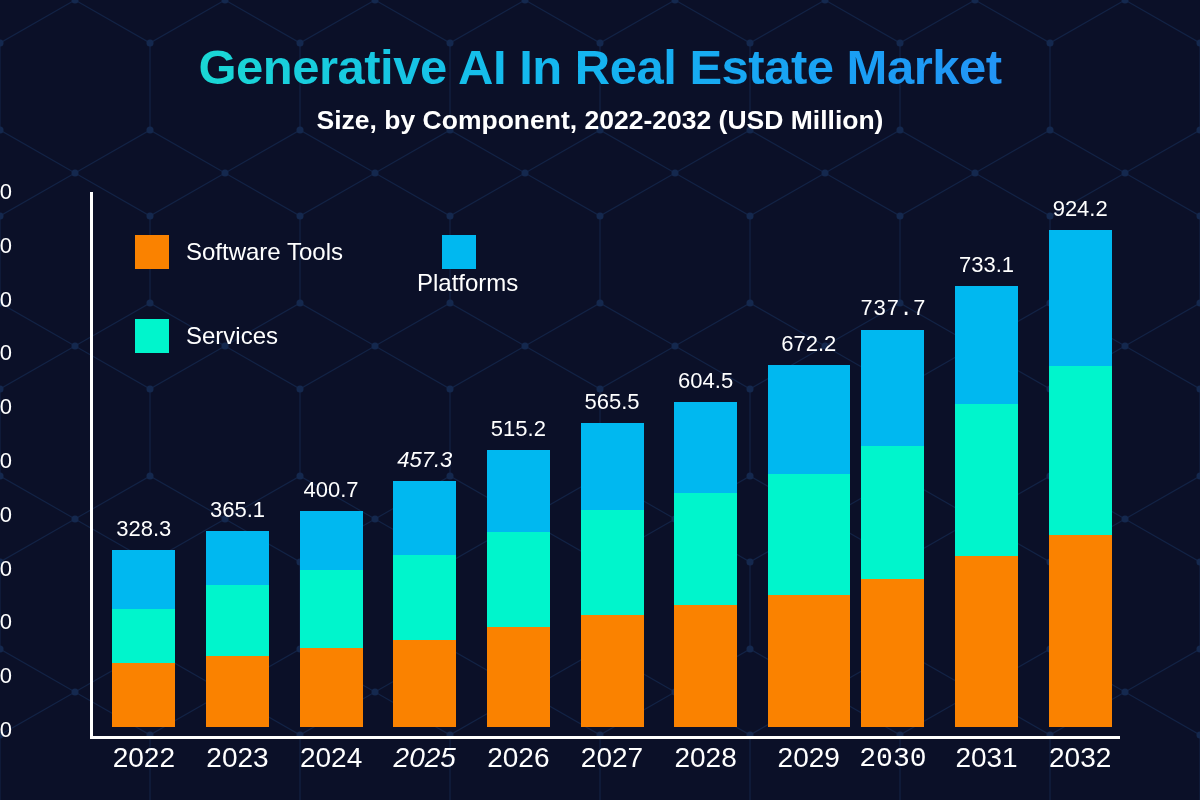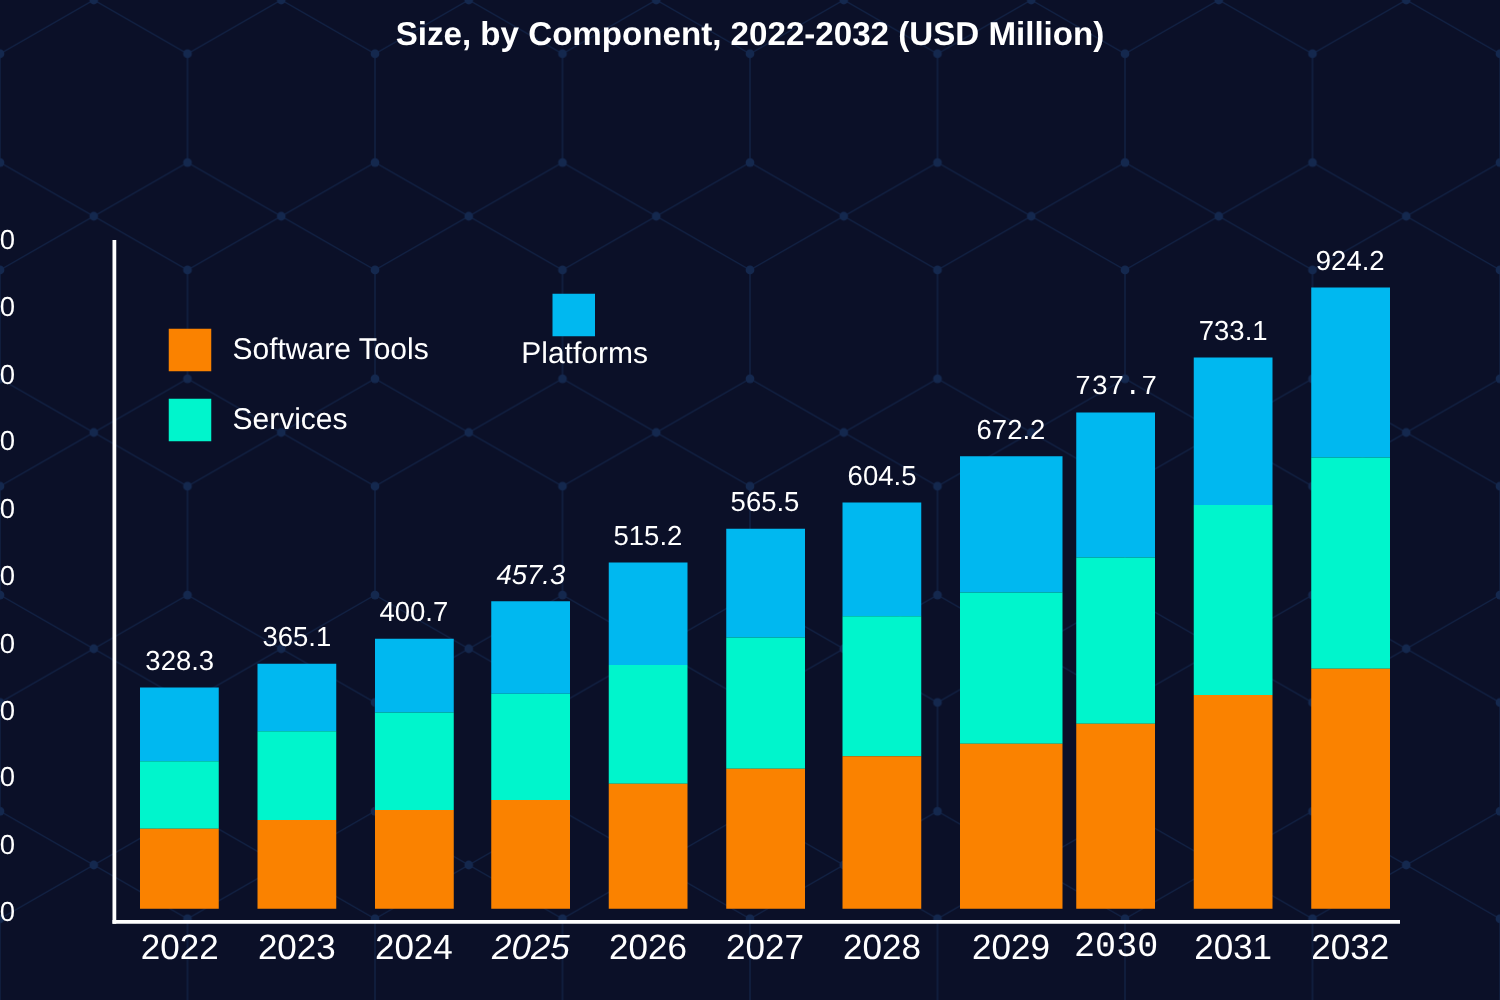--- a/index.html
+++ b/index.html
@@ -91,21 +91,21 @@
     color: #ffffff;
     white-space: nowrap;
   }
 
   
   #legend {
     position: absolute;
     left: 135px; top: 235px;
     width: 460px;
   }
-  .legend-row { display: flex; align-items: flex-end; margin-bottom: 22px; }
+  .legend-row { display: flex; align-items: flex-start; margin-bottom: 22px; }
   .legend-item { display: flex; align-items: center; }
   .legend-swatch { width: 34px; height: 34px; display: inline-block; }
   .legend-label {
     margin-left: 17px;
     font-size: 24px;
     color: #ffffff;
     white-space: nowrap;
   }
   #legend-item-platforms { margin-left: 57px; flex-direction: column; }
 </style>
@@ -124,20 +124,21 @@
         <circle cx="0" cy="43" r="3.5" fill="#1c3c6e"></circle>
         <circle cx="75" cy="173" r="3.5" fill="#1c3c6e"></circle>
         <circle cx="150" cy="130" r="3.5" fill="#1c3c6e"></circle>
         <circle cx="0" cy="130" r="3.5" fill="#1c3c6e"></circle>
       </pattern>
     </defs>
     <rect width="1200" height="800" fill="url(#hexgrid)"></rect>
   </svg>
 
   <div id="header">
+    <div id="chart-title">Generative AI In Real Estate Market</div>
     <div id="chart-subtitle">Size, by Component, 2022-2032 (USD Million)</div>
   </div>
 
   <div id="plot-area">
     <div id="y-axis">
         <div class="y-tick" style="top: 0px;">1000</div>
         <div class="y-tick" style="top: 53.8px;">900</div>
         <div class="y-tick" style="top: 107.6px;">800</div>
         <div class="y-tick" style="top: 161.4px;">700</div>
         <div class="y-tick" style="top: 215.2px;">600</div>

